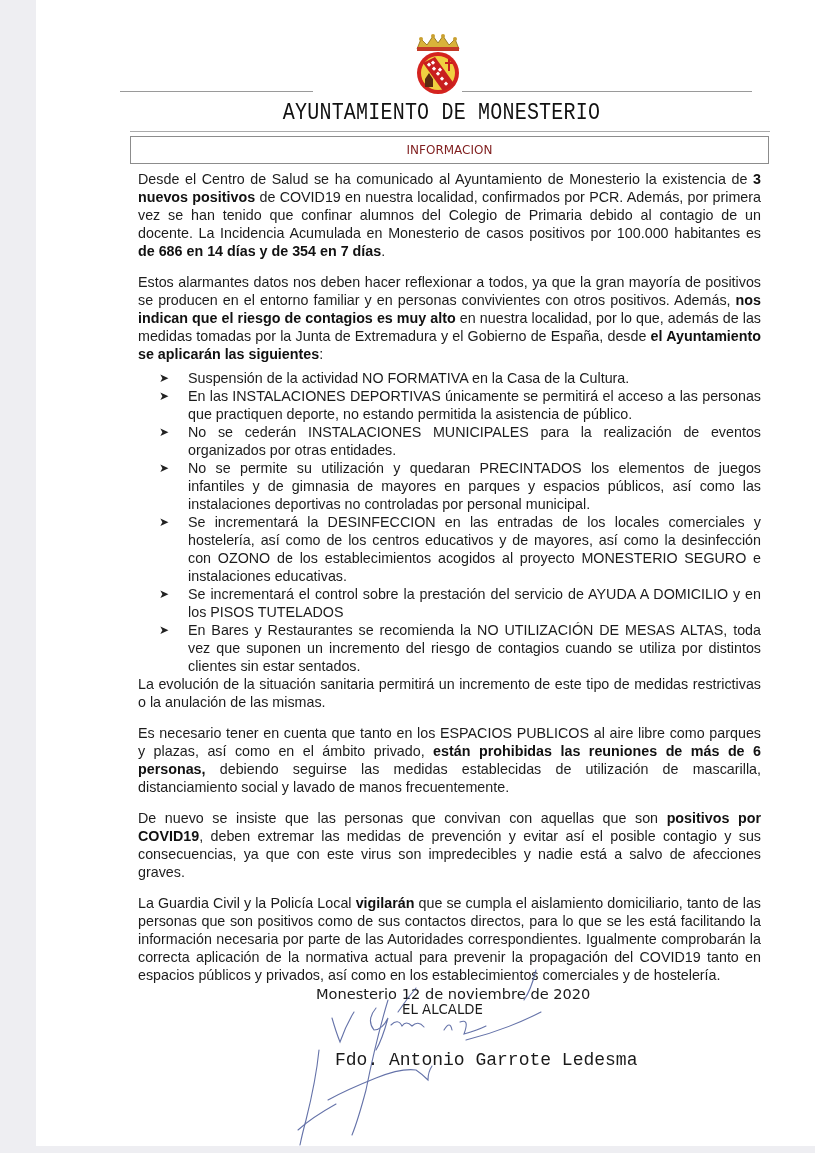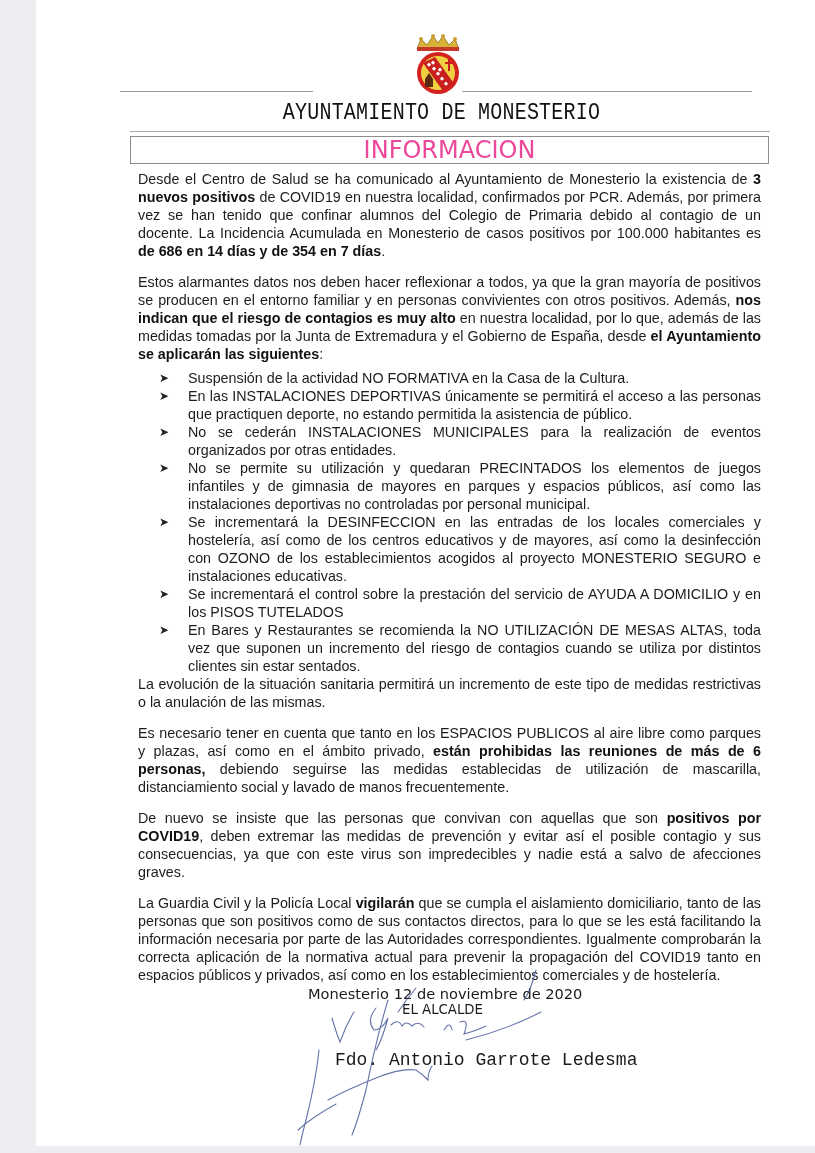--- a/index.html
+++ b/index.html
@@ -45,23 +45,23 @@
     .rule.under-title {
       top: 131px; left: 94px; width: 640px; background: #aaa;
     }
     .info-box {
       position: absolute;
       left: 94px; top: 136px;
       width: 637px; height: 26px;
       border: 1px solid #8c8c8c;
       text-align: center;
       font-family: "DejaVu Sans", sans-serif;
-      font-size: 24px;
+      font-size: 12px;
       line-height: 27px;
-      color: #ec4899;
+      color: #7f1d1d;
     }
     .body-text {
       position: absolute;
       left: 102px; width: 623px;
       top: 170px;
       font-size: 14.3px;
       line-height: 18px;
       text-align: justify;
       color: #1c1c1c;
     }
@@ -76,21 +76,21 @@
     ul.measures li {
       position: relative;
     }
     ul.measures li .arrow {
       position: absolute;
       left: -29px; top: 0;
       font-size: 12px;
       color: #222;
     }
     .sig-place {
-      position: absolute; left: 272px; top: 985px;
+      position: absolute; left: 280px; top: 985px;
       font-family: "DejaVu Sans", sans-serif; font-size: 14.6px;
     }
     .sig-role {
       position: absolute; left: 366px; top: 1002px;
       font-family: "DejaVu Sans", sans-serif; font-size: 13.3px;
     }
     .sig-name {
       position: absolute; left: 299px; top: 1050px;
       font-family: Liberation Mono, monospace; font-size: 18px;
     }

